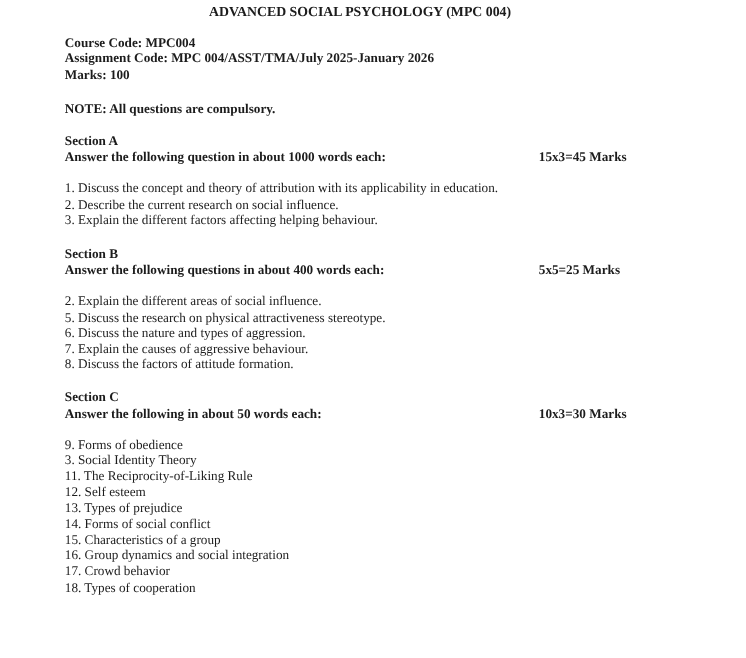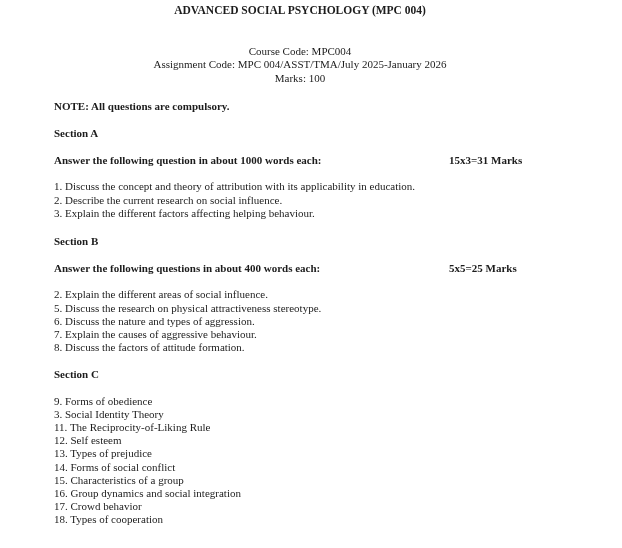--- a/index.html
+++ b/index.html
@@ -19,34 +19,33 @@
     font-family: "Liberation Serif", "DejaVu Serif", serif;
     font-size: 11px;
     line-height: 13.2px;
   }
   .title-line {
     text-align: center;
     font-weight: bold;
     font-size: 11.5px;
   }
   .meta-block {
-    margin-top: 28px;
-    text-align: center;
-    font-weight: normal;
+    margin-top: 13px;
+    text-align: left;
+    font-weight: bold;
   }
   .note-line {
     margin-top: 15px;
     font-weight: bold;
   }
   .section-heading {
     margin-top: 14px;
     font-weight: bold;
   }
   .instruction-row {
-    margin-top: 14px;
     display: flex;
     justify-content: space-between;
     align-items: flex-start;
     font-weight: bold;
   }
   .instruction-text {
     flex: 1;
   }
   .marks-col {
     width: 97px;
@@ -72,21 +71,21 @@
     <div>Course Code: MPC004</div>
     <div>Assignment Code: MPC 004/ASST/TMA/July 2025-January 2026</div>
     <div>Marks: 100</div>
   </div>
 
   <div class="note-line">NOTE: All questions are compulsory.</div>
 
   <div class="section-heading">Section A</div>
   <div class="instruction-row">
     <span class="instruction-text">Answer the following question in about 1000 words each:</span>
-    <span class="marks-col">15x3=31 Marks</span>
+    <span class="marks-col">15x3=45 Marks</span>
   </div>
   <div class="question-list">
     <div class="question-line">1. Discuss the concept and theory of attribution with its applicability in education.</div>
     <div class="question-line">2. Describe the current research on social influence.</div>
     <div class="question-line">3. Explain the different factors affecting helping behaviour.</div>
   </div>
 
   <div class="section-heading" style="margin-top:15px;">Section B</div>
   <div class="instruction-row">
     <span class="instruction-text">Answer the following questions in about 400 words each:</span>
@@ -94,20 +93,24 @@
   </div>
   <div class="question-list">
     <div class="question-line">2. Explain the different areas of social influence.</div>
     <div class="question-line">5. Discuss the research on physical attractiveness stereotype.</div>
     <div class="question-line">6. Discuss the nature and types of aggression.</div>
     <div class="question-line">7. Explain the causes of aggressive behaviour.</div>
     <div class="question-line">8. Discuss the factors of attitude formation.</div>
   </div>
 
   <div class="section-heading">Section C</div>
+  <div class="instruction-row">
+    <span class="instruction-text">Answer the following in about 50 words each:</span>
+    <span class="marks-col">10x3=30 Marks</span>
+  </div>
   <div class="question-list">
     <div class="question-line">9. Forms of obedience</div>
     <div class="question-line">3. Social Identity Theory</div>
     <div class="question-line">11. The Reciprocity-of-Liking Rule</div>
     <div class="question-line">12. Self esteem</div>
     <div class="question-line">13. Types of prejudice</div>
     <div class="question-line">14. Forms of social conflict</div>
     <div class="question-line">15. Characteristics of a group</div>
     <div class="question-line">16. Group dynamics and social integration</div>
     <div class="question-line">17. Crowd behavior</div>

